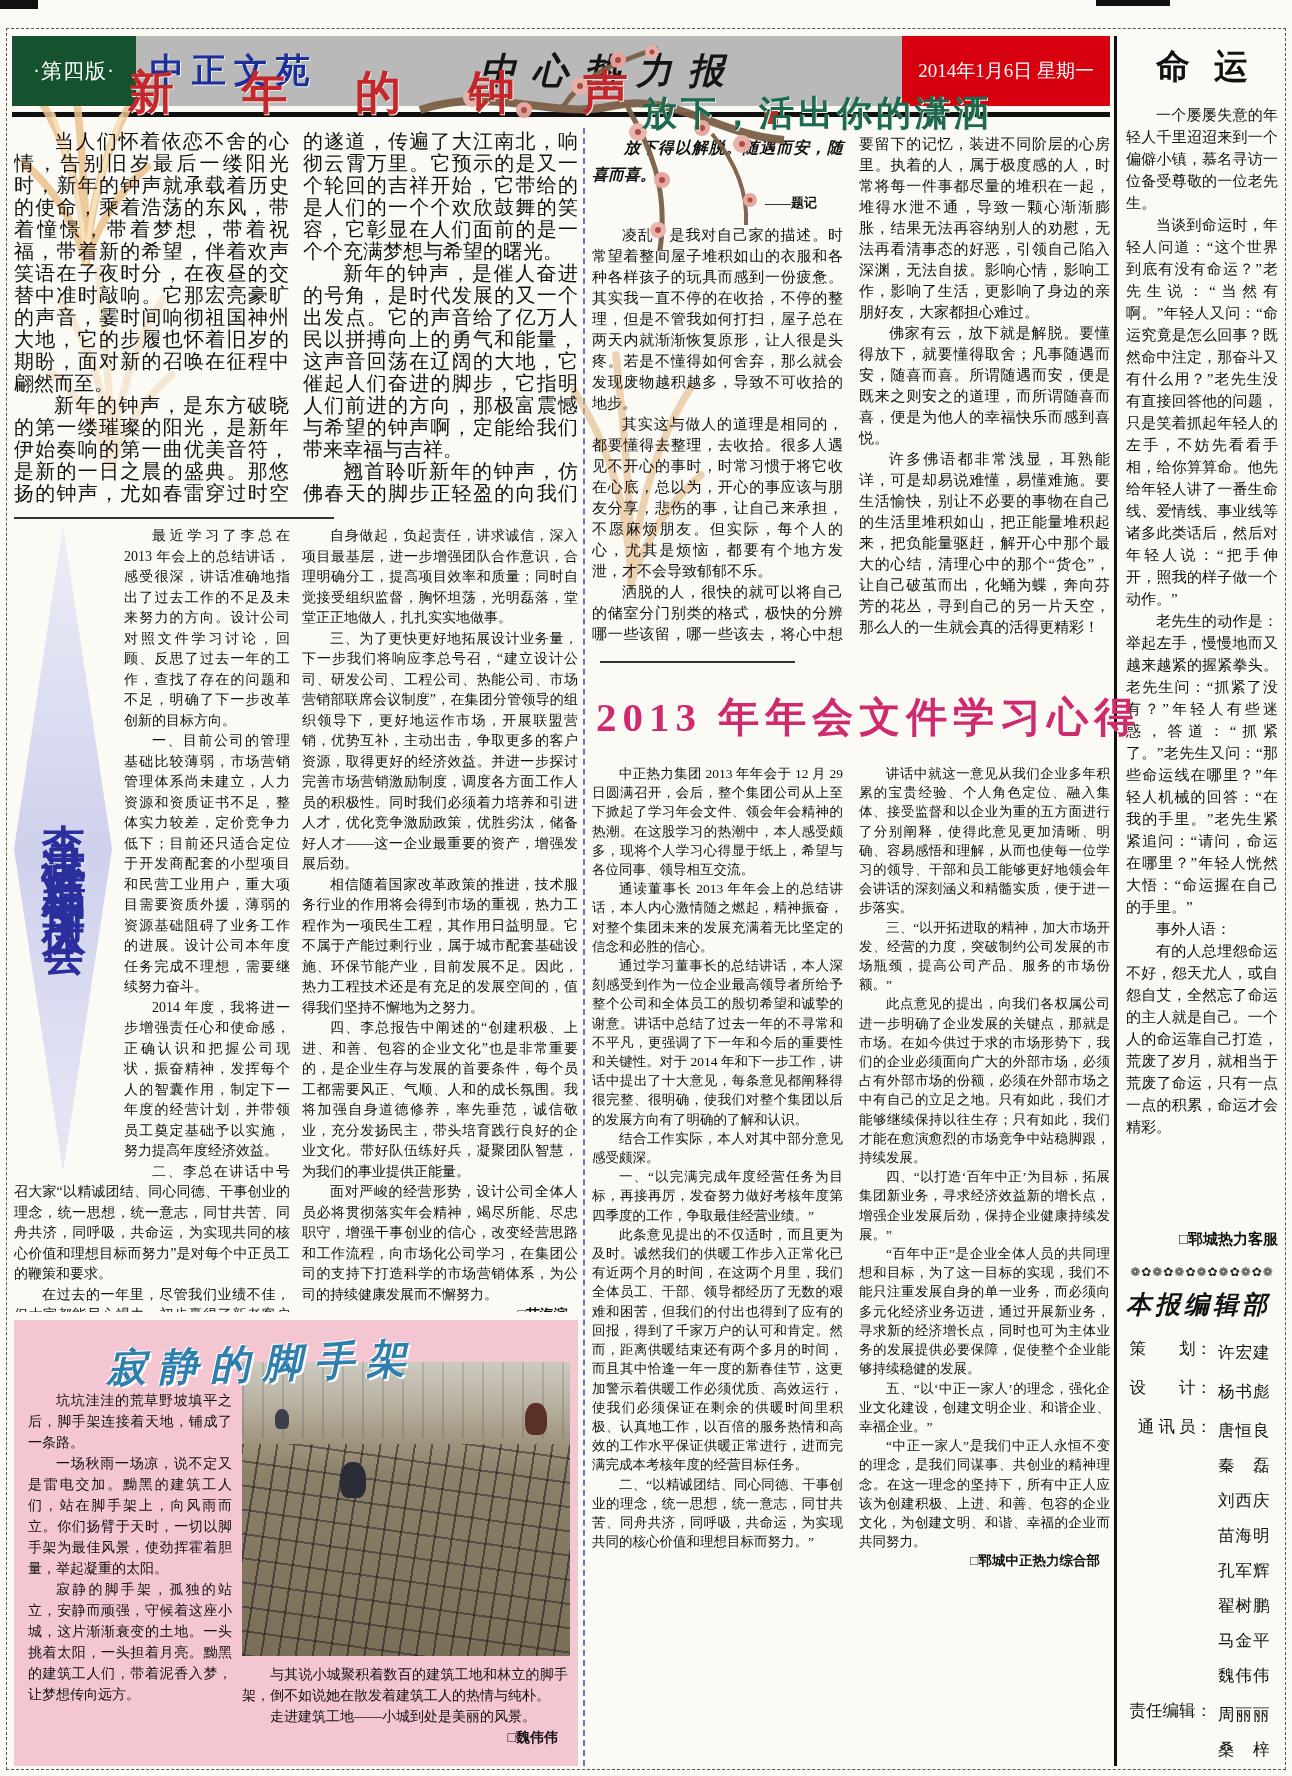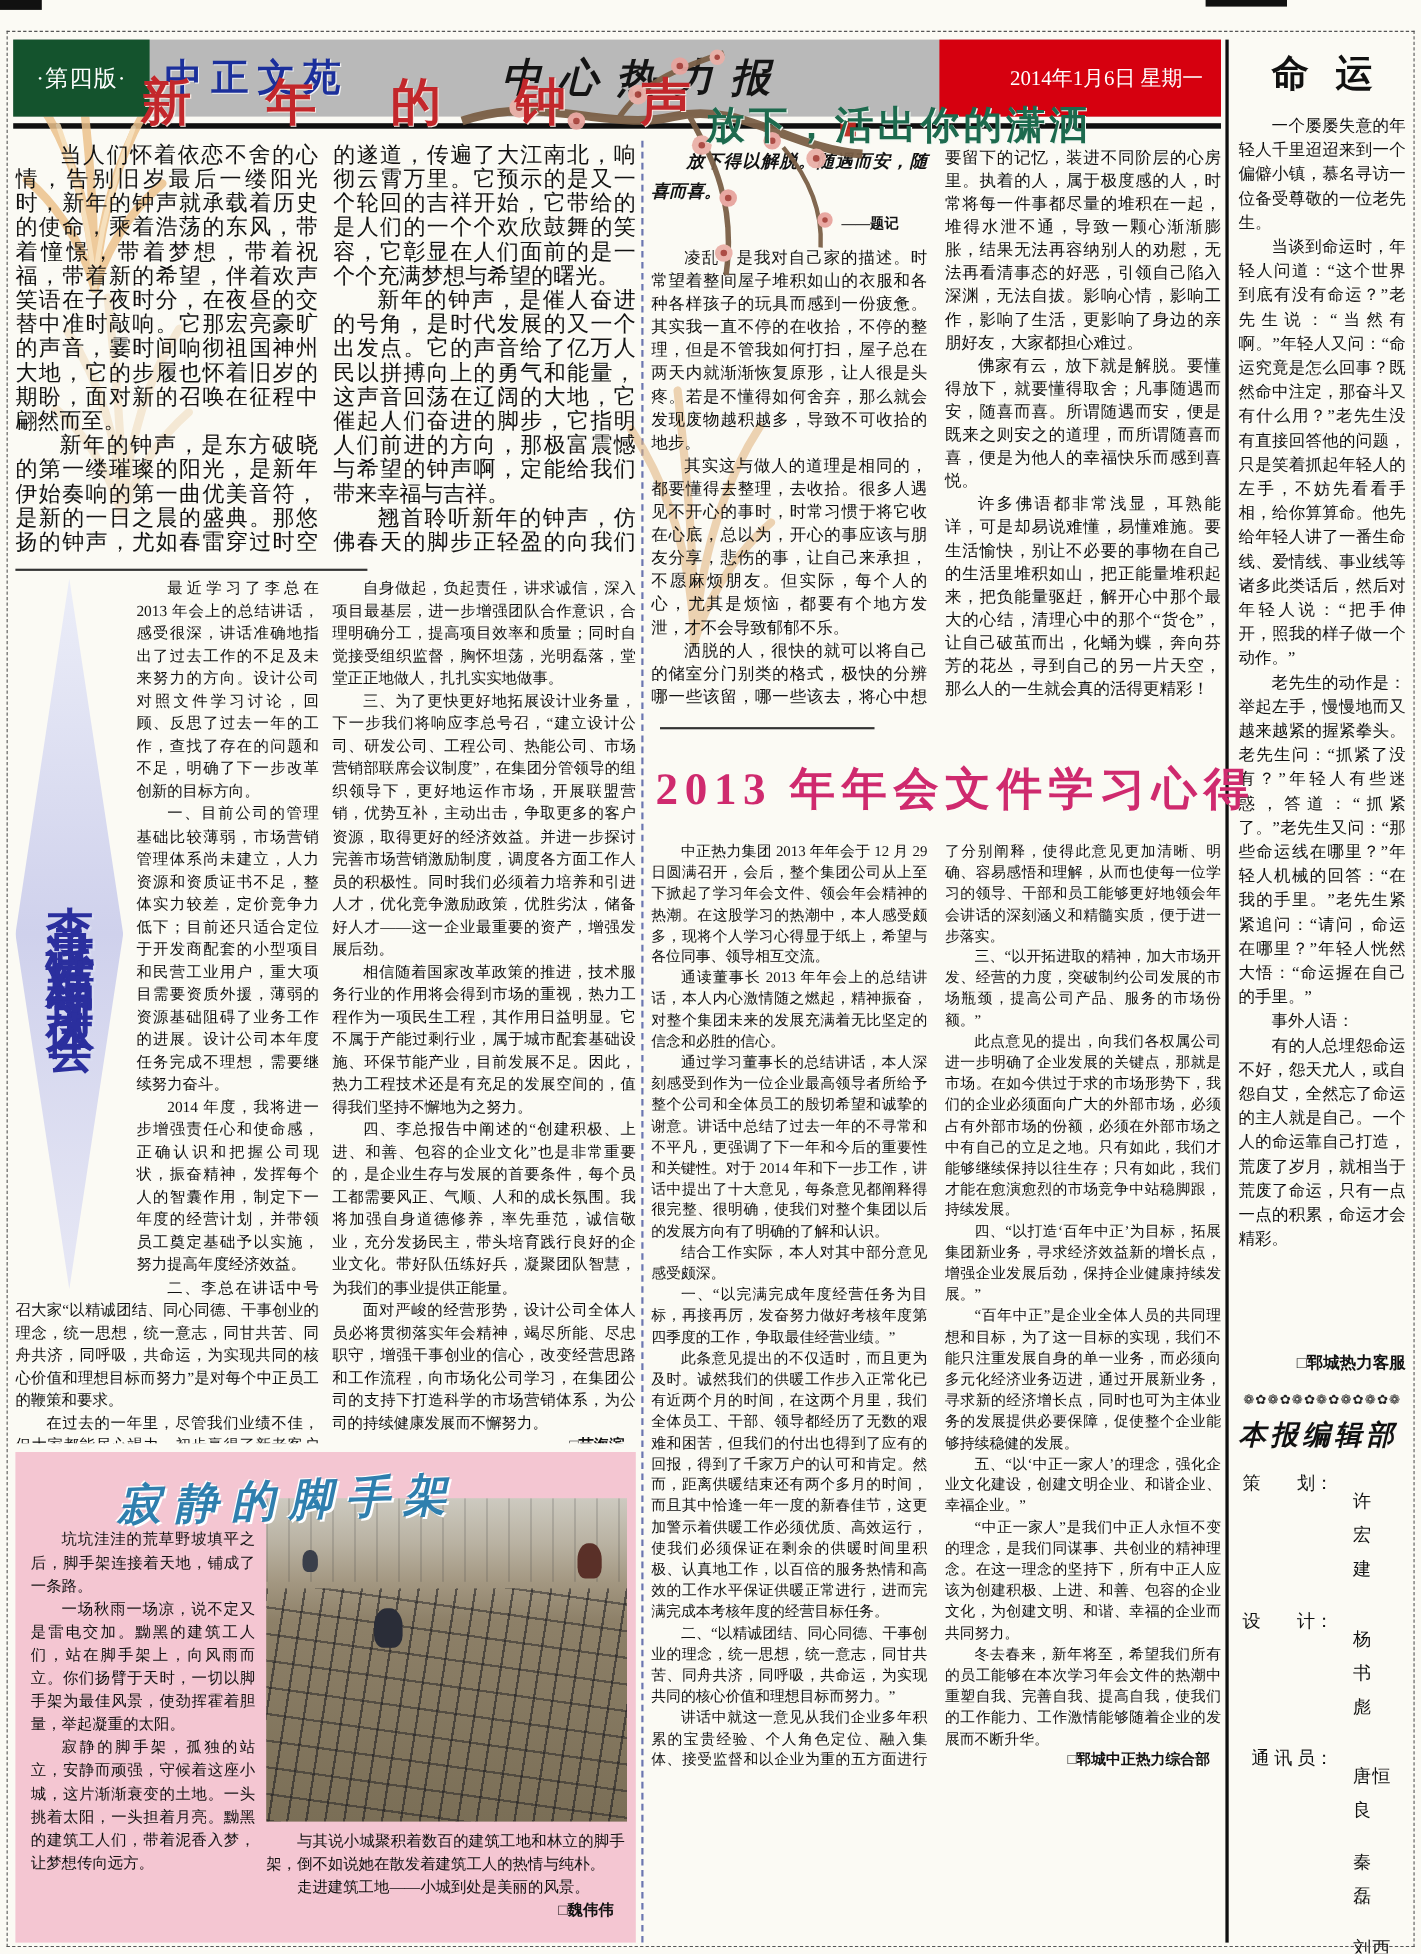--- a/index.html
+++ b/index.html
@@ -9,21 +9,21 @@
   }
   .page-border{position:absolute;left:6px;top:28px;right:6px;bottom:6px;border:1px dashed #555;pointer-events:none;z-index:9;}
   .corner-mark-l{position:absolute;left:0;top:0;width:38px;height:9px;background:#111;}
   .corner-mark-r{position:absolute;left:1096px;top:0;width:74px;height:6px;background:#111;}
 
   
   .header{position:absolute;left:12px;top:36px;width:1098px;height:70px;background:#b9b9b9;display:flex;align-items:stretch;z-index:2;}
   .edition-box{background:#14532d;color:#fff;width:124px;display:flex;align-items:center;justify-content:center;font-size:21px;letter-spacing:1px;}
   .section-name{color:#1b2f9b;font-size:34px;font-weight:bold;letter-spacing:8px;display:flex;align-items:center;padding-left:14px;text-shadow:1px 1px 0 #f2f2f2;}
   .masthead{flex:1;display:flex;align-items:center;justify-content:center;font-size:36px;font-weight:bold;font-style:italic;letter-spacing:16px;color:#141414;}
-  .date-box{background:#d6000f;color:#fff;width:208px;display:flex;align-items:center;justify-content:center;font-size:19px;padding-left:48px;}
+  .date-box{background:#d6000f;color:#fff;width:208px;display:flex;align-items:center;justify-content:center;font-size:19px;}
   .header-rule{position:absolute;left:12px;top:112px;width:1098px;height:5px;background:#101010;}
 
   
   .vsep{position:absolute;left:583px;top:128px;height:1638px;border-left:2px dashed #3c4b9a;opacity:.75;}
   .sidebar-rule{position:absolute;left:1114px;top:36px;width:3px;height:1730px;background:#101010;}
   .div1{position:absolute;left:14px;top:517px;width:320px;border-top:2px solid #333;}
   .div2{position:absolute;left:600px;top:661px;width:195px;border-top:2px solid #333;}
 
   
   .art-body p{margin:0;text-indent:2em;text-align:justify;}
@@ -72,21 +72,21 @@
   .sidebar{position:absolute;left:1126px;top:40px;width:152px;height:1726px;z-index:2;}
   .sidebar-title{margin:4px 0 14px;text-align:center;font-size:34px;font-weight:bold;letter-spacing:24px;text-indent:24px;}
   .sidebar-body{font-size:15px;line-height:22px;height:1118px;overflow:hidden;}
   .sidebar-body p{margin:0;text-indent:2em;text-align:justify;}
   .sidebar-sig{text-align:right;font-weight:bold;font-size:15px;margin-top:8px;}
   .ornament-row{margin:16px 0 2px;text-align:center;font-size:12px;letter-spacing:1px;color:#222;white-space:nowrap;overflow:hidden;}
   .editorial-title{margin:8px 0 12px;text-align:left;font-size:25px;font-weight:bold;font-style:italic;letter-spacing:4px;}
   .staff-row{display:flex;font-size:16.5px;}
   .staff-role{width:86px;text-align:right;white-space:pre;line-height:31px;flex:none;}
   .staff-names{flex:1;padding-left:2px;}
-  .staff-names p{margin:16px;line-height:31px;letter-spacing:1px;text-indent:0;}
+  .staff-names p{margin:4px;line-height:31px;letter-spacing:1px;text-indent:0;}
 
   
   .deco{position:absolute;pointer-events:none;}
   .fw1{left:6px;top:48px;width:160px;height:220px;opacity:.85;z-index:1;}
   .fw2{left:46px;top:236px;width:130px;height:260px;opacity:.35;z-index:1;}
   .fw3{left:556px;top:330px;width:150px;height:270px;opacity:.55;z-index:1;}
   .blossom{left:412px;top:40px;width:380px;height:225px;z-index:3;opacity:.95;}
 </style>
 </head>
 <body>
@@ -235,21 +235,20 @@
         <p>一、“以完满完成年度经营任务为目标，再接再厉，发奋努力做好考核年度第四季度的工作，争取最佳经营业绩。”</p>
         <p>此条意见提出的不仅适时，而且更为及时。诚然我们的供暖工作步入正常化已有近两个月的时间，在这两个月里，我们全体员工、干部、领导都经历了无数的艰难和困苦，但我们的付出也得到了应有的回报，得到了千家万户的认可和肯定。然而，距离供暖结束还有两个多月的时间，而且其中恰逢一年一度的新春佳节，这更加警示着供暖工作必须优质、高效运行，使我们必须保证在剩余的供暖时间里积极、认真地工作，以百倍的服务热情和高效的工作水平保证供暖正常进行，进而完满完成本考核年度的经营目标任务。</p>
         <p>二、“以精诚团结、同心同德、干事创业的理念，统一思想，统一意志，同甘共苦、同舟共济，同呼吸，共命运，为实现共同的核心价值和理想目标而努力。”</p>
         <p>讲话中就这一意见从我们企业多年积累的宝贵经验、个人角色定位、融入集体、接受监督和以企业为重的五方面进行了分别阐释，使得此意见更加清晰、明确、容易感悟和理解，从而也使每一位学习的领导、干部和员工能够更好地领会年会讲话的深刻涵义和精髓实质，便于进一步落实。</p>
         <p>三、“以开拓进取的精神，加大市场开发、经营的力度，突破制约公司发展的市场瓶颈，提高公司产品、服务的市场份额。”</p>
         <p>此点意见的提出，向我们各权属公司进一步明确了企业发展的关键点，那就是市场。在如今供过于求的市场形势下，我们的企业必须面向广大的外部市场，必须占有外部市场的份额，必须在外部市场之中有自己的立足之地。只有如此，我们才能够继续保持以往生存；只有如此，我们才能在愈演愈烈的市场竞争中站稳脚跟，持续发展。</p>
         <p>四、“以打造‘百年中正’为目标，拓展集团新业务，寻求经济效益新的增长点，增强企业发展后劲，保持企业健康持续发展。”</p>
         <p>“百年中正”是企业全体人员的共同理想和目标，为了这一目标的实现，我们不能只注重发展自身的单一业务，而必须向多元化经济业务迈进，通过开展新业务，寻求新的经济增长点，同时也可为主体业务的发展提供必要保障，促使整个企业能够持续稳健的发展。</p>
         <p>五、“以‘中正一家人’的理念，强化企业文化建设，创建文明企业、和谐企业、幸福企业。”</p>
         <p>“中正一家人”是我们中正人永恒不变的理念，是我们同谋事、共创业的精神理念。在这一理念的坚持下，所有中正人应该为创建积极、上进、和善、包容的企业文化，为创建文明、和谐、幸福的企业而共同努力。</p>
-        <p>冬去春来，新年将至，希望我们所有的员工能够在本次学习年会文件的热潮中重塑自我、完善自我、提高自我，使我们的工作能力、工作激情能够随着企业的发展而不断升华。</p>
       </div>
     <div class="sig">□郓城中正热力综合部</div>
   </div>
 </div>
 
 <div class="art5">
   <div class="art5-title">寂静的脚手架</div>
   <div class="art5-photo">
     <div class="photo-poles"></div>
     <div class="photo-rebar"></div>

